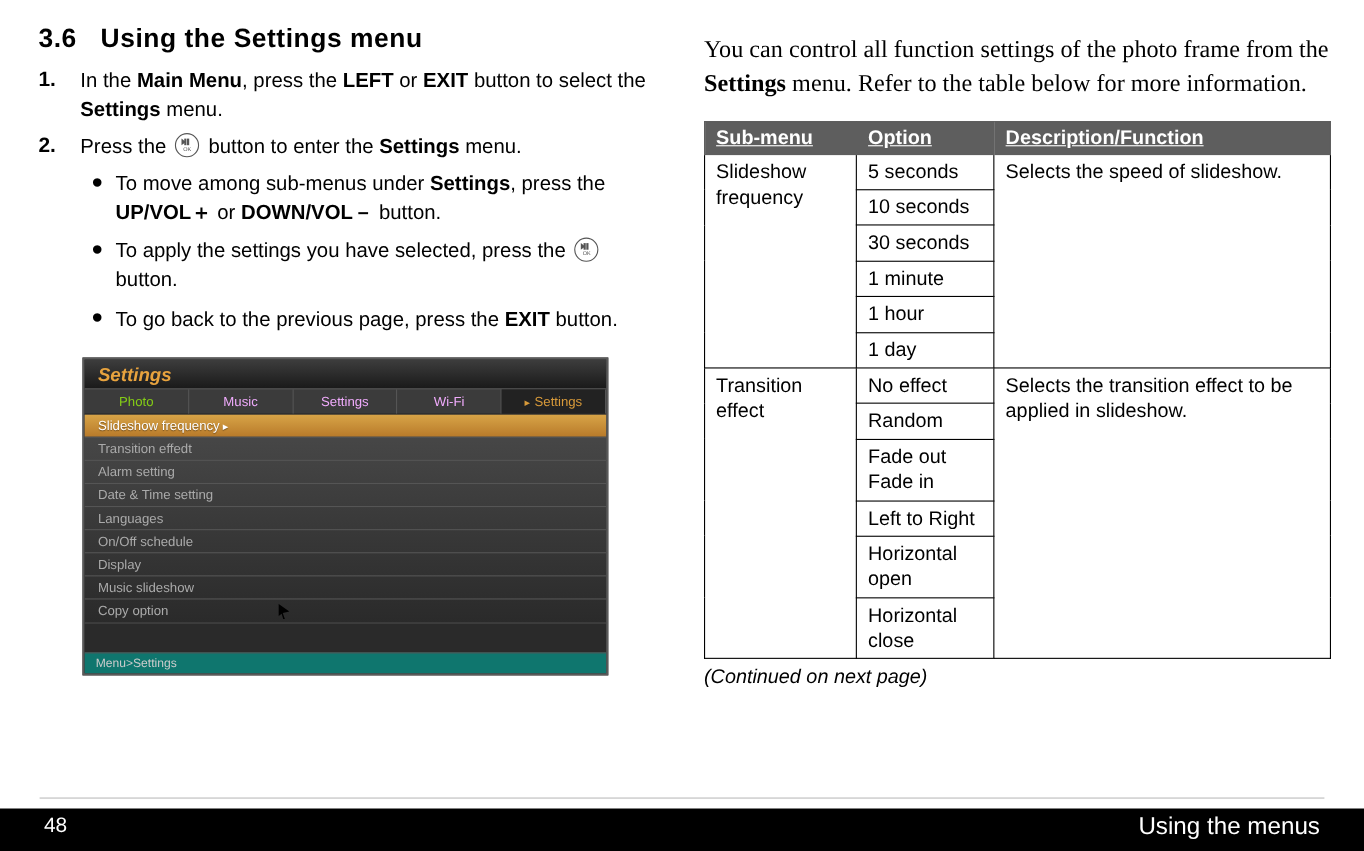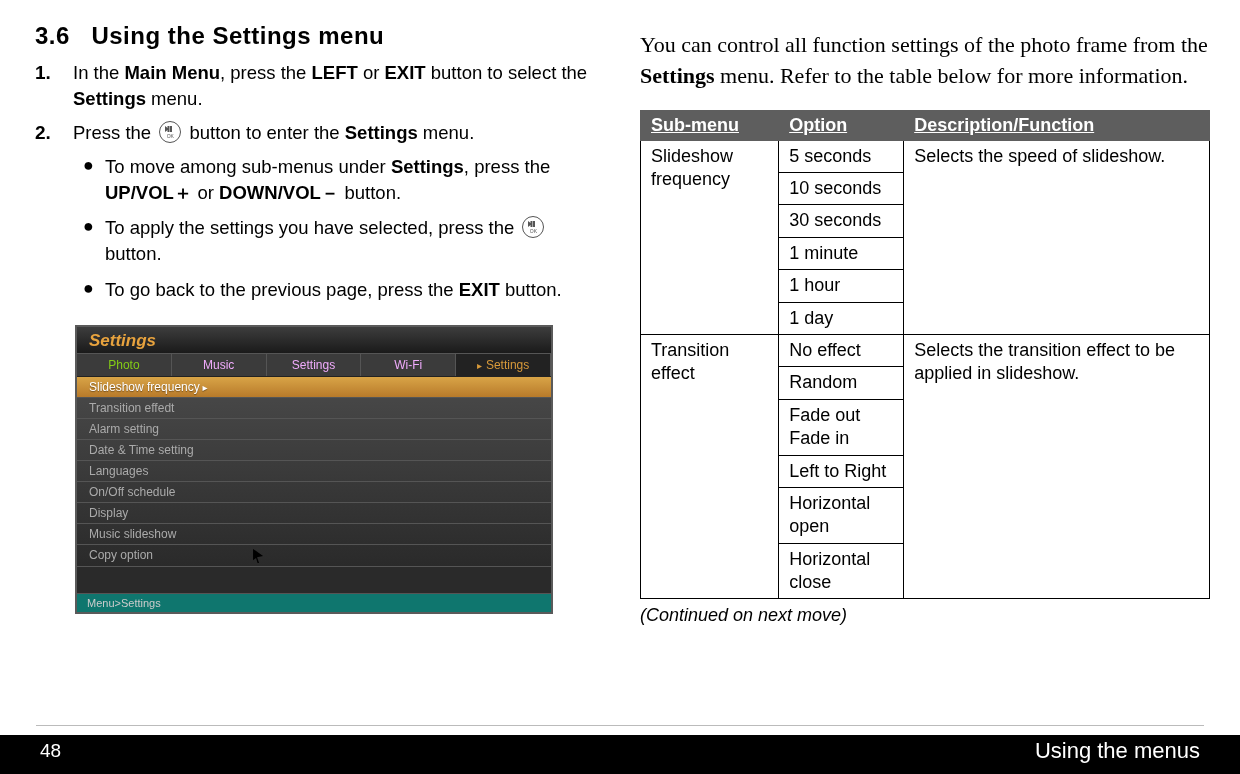--- a/index.html
+++ b/index.html
@@ -159,20 +159,20 @@
             <td>Left to Right</td>
           </tr>
       <tr>
             <td>Horizontal open</td>
           </tr>
       <tr>
             <td>Horizontal close</td>
           </tr>
     </tbody>
       </table>
-    <p class="cont">(Continued on next move)</p>
+    <p class="cont">(Continued on next page)</p>
   </div>
 </div>
 
 <div class="footer">
   <span class="page-num">48</span>
   <span class="section">Using the menus</span>
 </div>
 
 </body></html>

